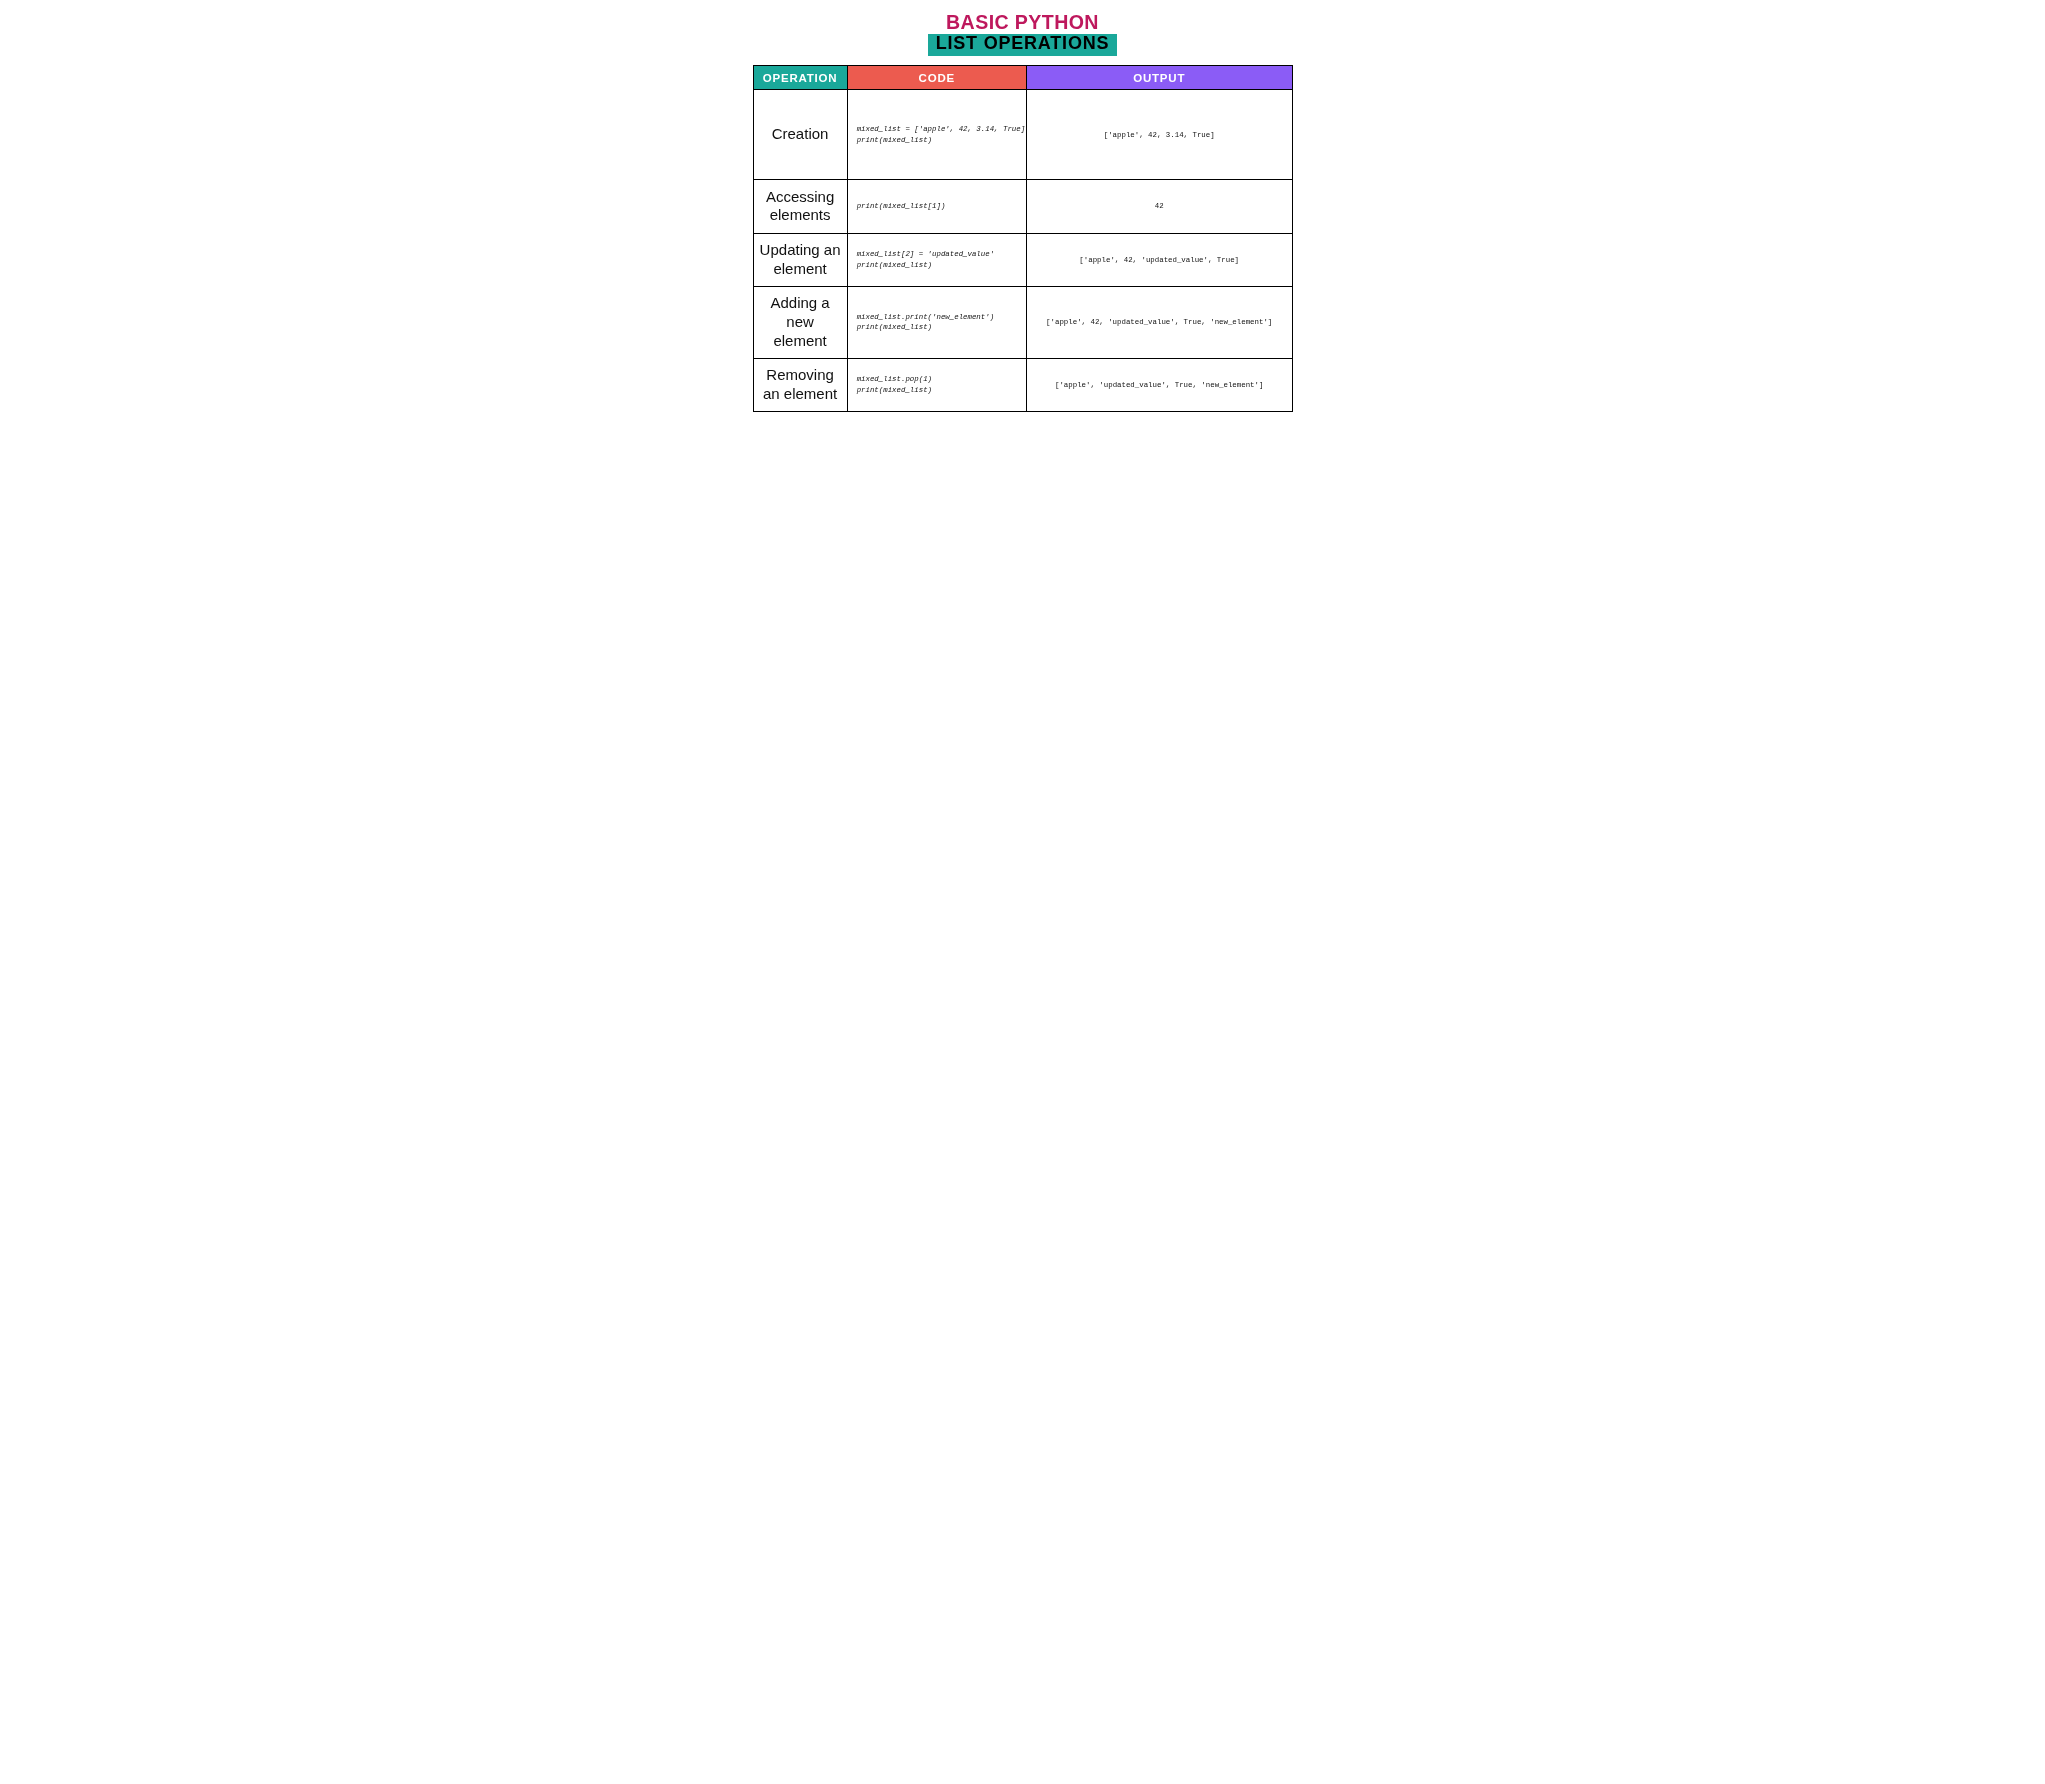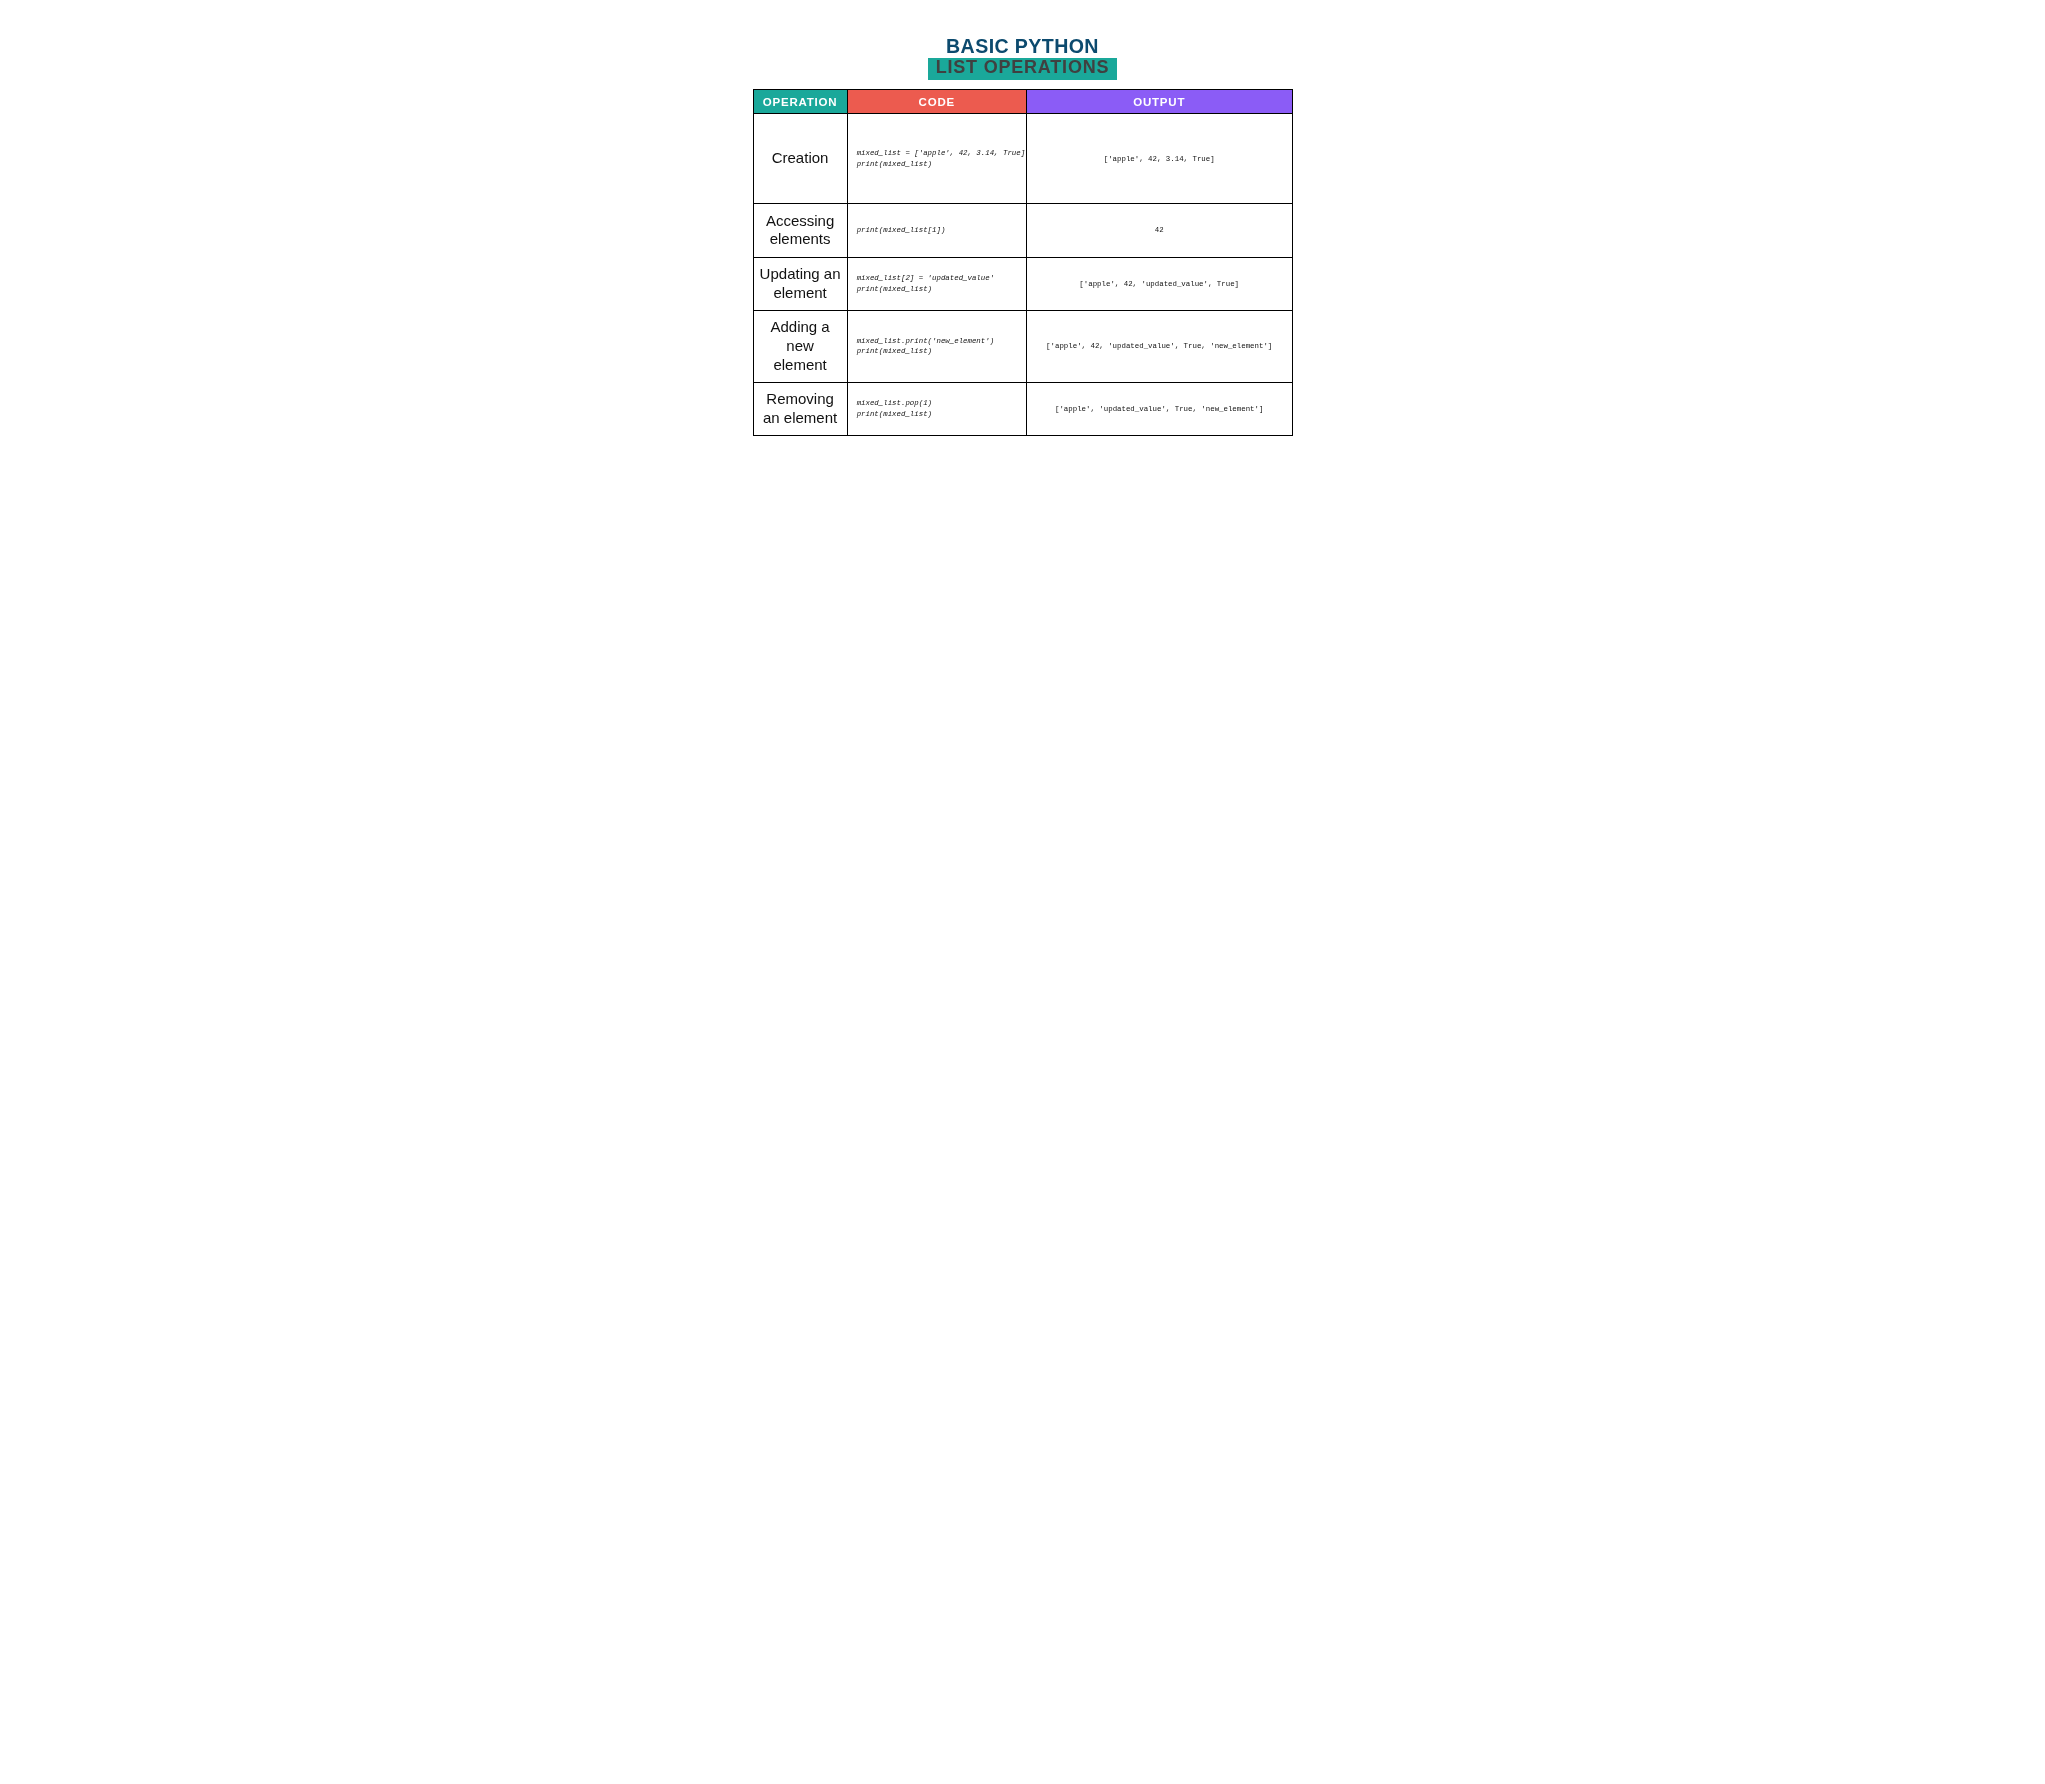--- a/index.html
+++ b/index.html
@@ -12,35 +12,34 @@
     align-items: center;
   }
   .title-block {
     text-align: center;
     margin-bottom: 9px;
   }
   .title-line1 {
     font-size: 19.6px;
     font-weight: 900;
     letter-spacing: 0.4px;
-    color: #0c4a6e;
+    color: #be185d;
     line-height: 1.05;
-    margin-top: 24px;
   }
   .title-line2-wrap {
     display: inline-block;
     background: #1aa89a;
     padding: 0.8px 7.4px 1.6px 7.4px;
     margin-top: 0.8px;
   }
   .title-line2 {
     font-size: 18px;
     font-weight: 900;
     letter-spacing: 0.8px;
-    color: #404040;
+    color: #000000;
     line-height: 1.1;
   }
   .table {
     width: 540px;
     border: 1.2px solid #000;
     border-collapse: collapse;
     table-layout: fixed;
   }
   .table th, .table td {
     border: 1.2px solid #000;

